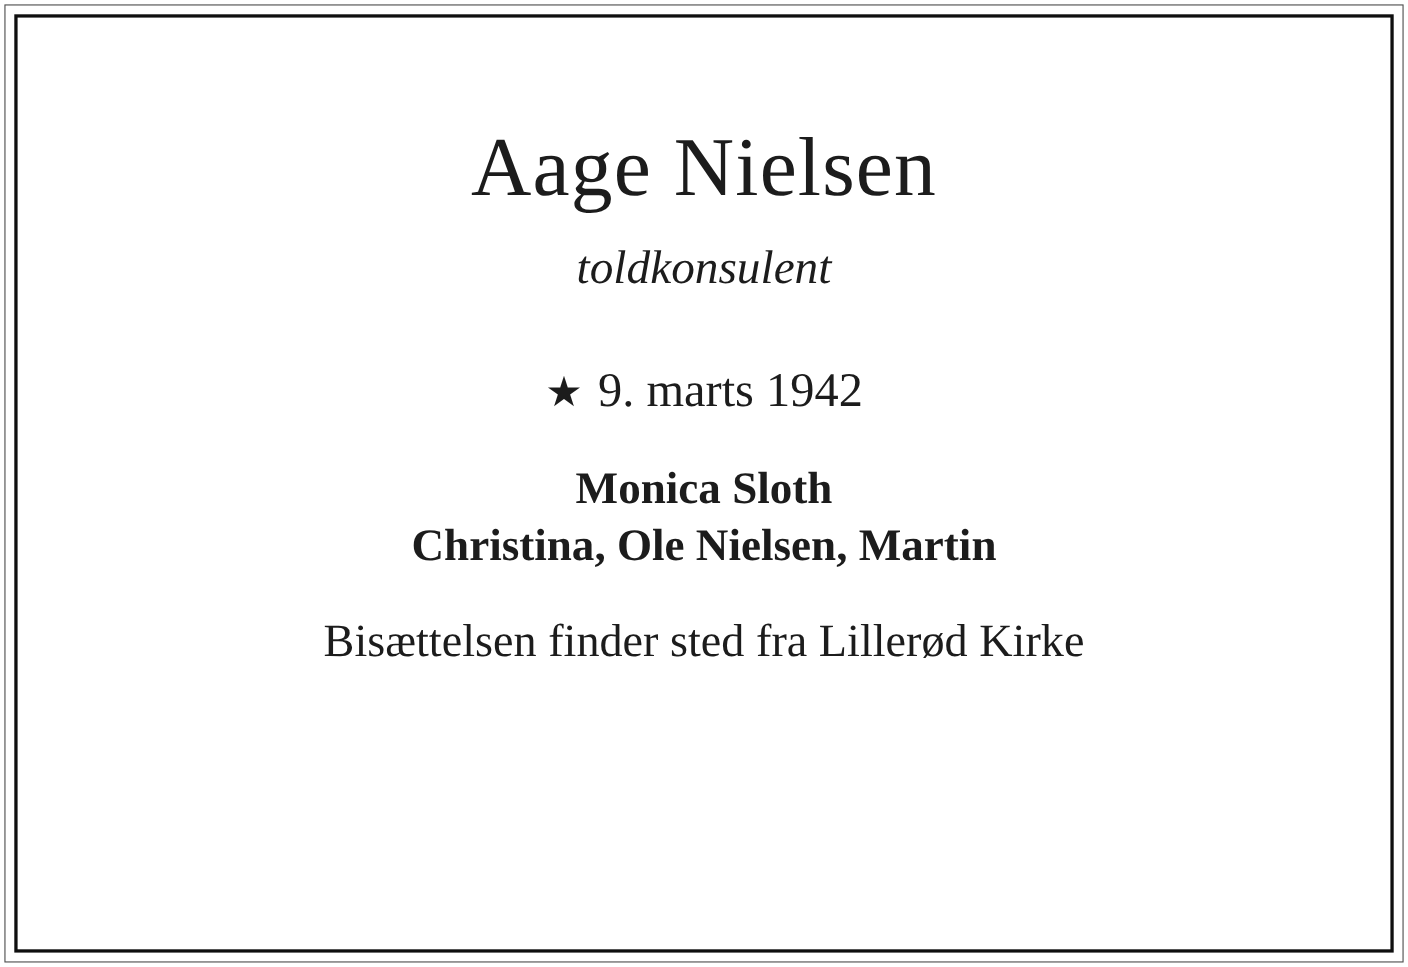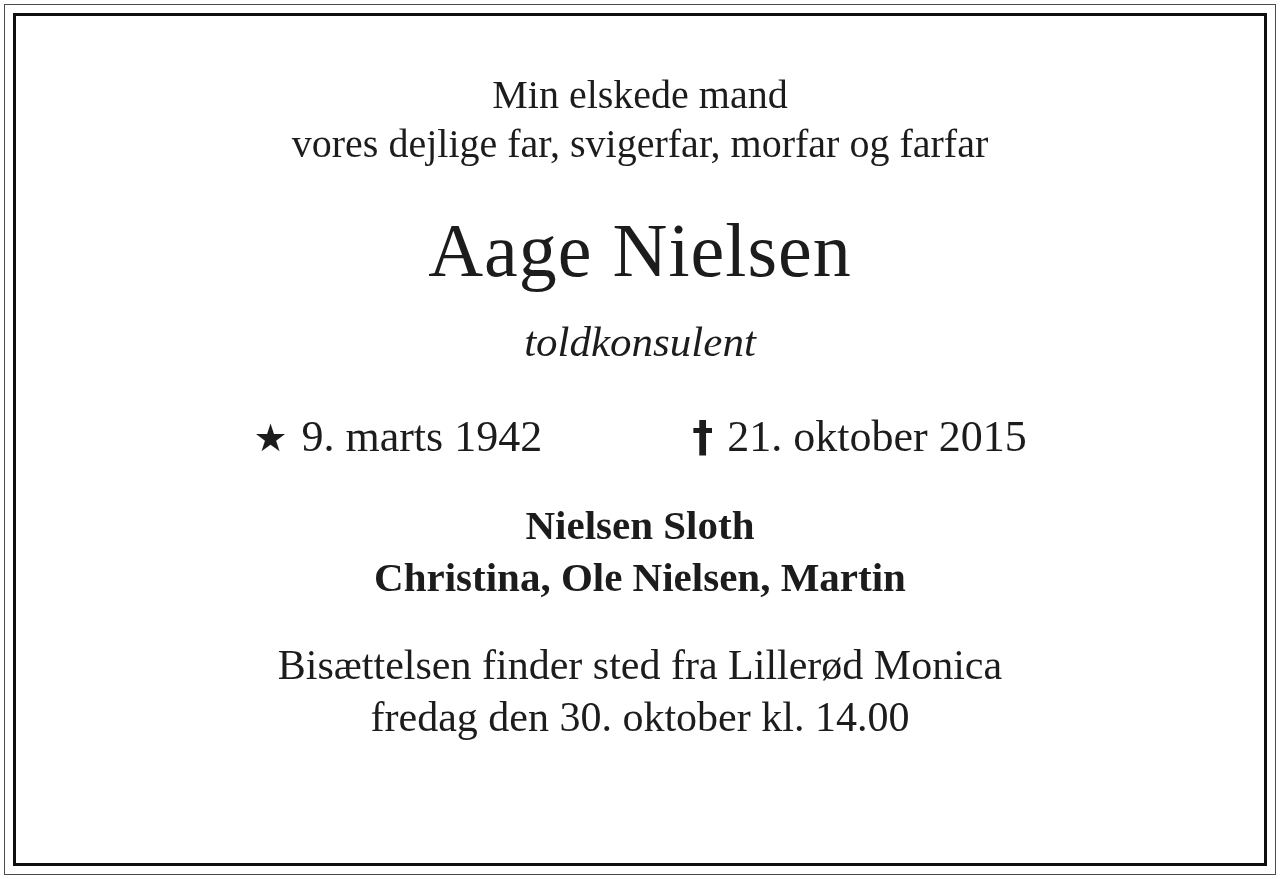--- a/index.html
+++ b/index.html
@@ -55,21 +55,21 @@
   .dates-row {
     margin-top: 46px;
     display: flex;
     flex-direction: row;
     align-items: baseline;
     justify-content: center;
     gap: 150px;
     font-size: 44px;
     line-height: 50px;
   }
-  .date-item { white-space: nowrap; }
+  .date-item { white-space: nowrap; margin-top: 16px; }
   .symbol {
     font-family: "DejaVu Sans", sans-serif;
     font-size: 38px;
     margin-right: 14px;
   }
   .death-symbol { font-size: 42px; font-weight: 700; }
   .mourners {
     margin-top: 36px;
     font-size: 41px;
     line-height: 52px;
@@ -83,42 +83,34 @@
 </style>
 </head>
 <body>
 
 <div class="obituary-page">
   <div class="outer-frame"></div>
   <div class="inner-frame"></div>
 
   <div class="content">
 
-    <div class="intro">
-      <div>Min elskede mand</div>
-      <div>vores dejlige far, svigerfar, morfar og farfar</div>
-    </div>
 
     <div class="deceased-name">Aage Nielsen</div>
 
     <div class="occupation">toldkonsulent</div>
 
     <div class="dates-row">
       <div class="date-item">
         <span class="symbol birth-symbol">★</span><span>9. marts 1942</span>
       </div>
-      <div class="date-item">
-        <span class="symbol death-symbol">†</span><span>21. oktober 2015</span>
-      </div>
     </div>
 
     <div class="mourners">
-      <div>Nielsen Sloth</div>
+      <div>Monica Sloth</div>
       <div>Christina, Ole Nielsen, Martin</div>
     </div>
 
     <div class="ceremony">
-      <div>Bisættelsen finder sted fra Lillerød Monica</div>
-      <div>fredag den 30. oktober kl. 14.00</div>
+      <div>Bisættelsen finder sted fra Lillerød Kirke</div>
     </div>
 
   </div>
 </div>
 
 </body></html>

